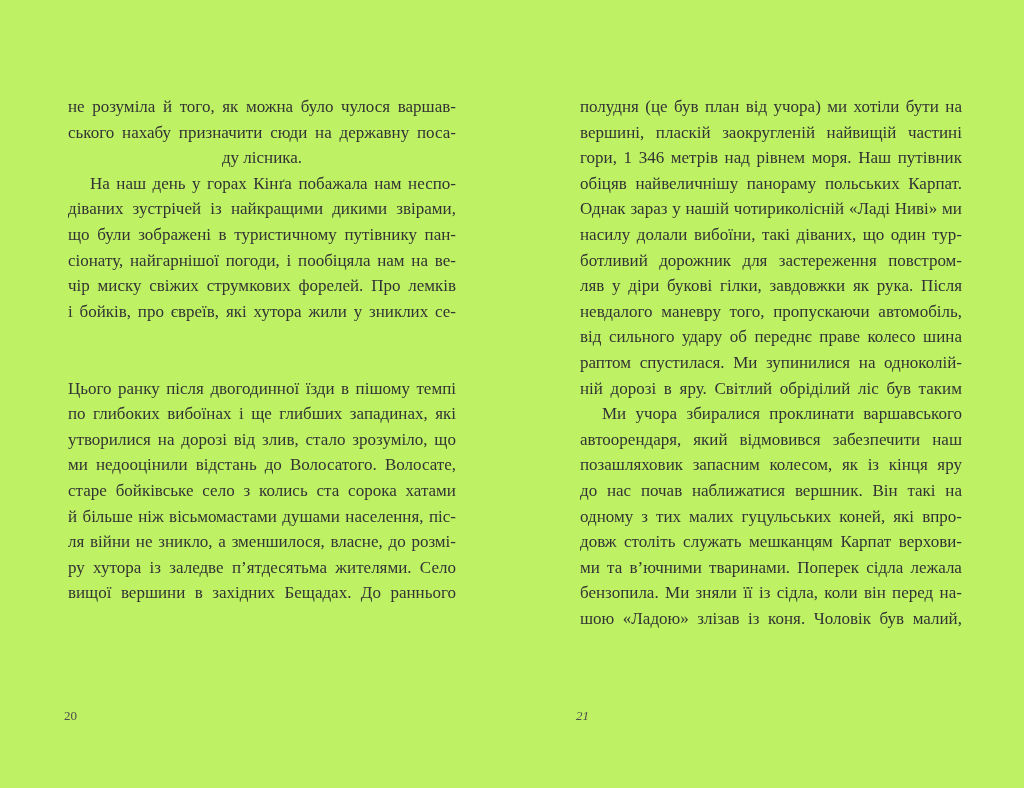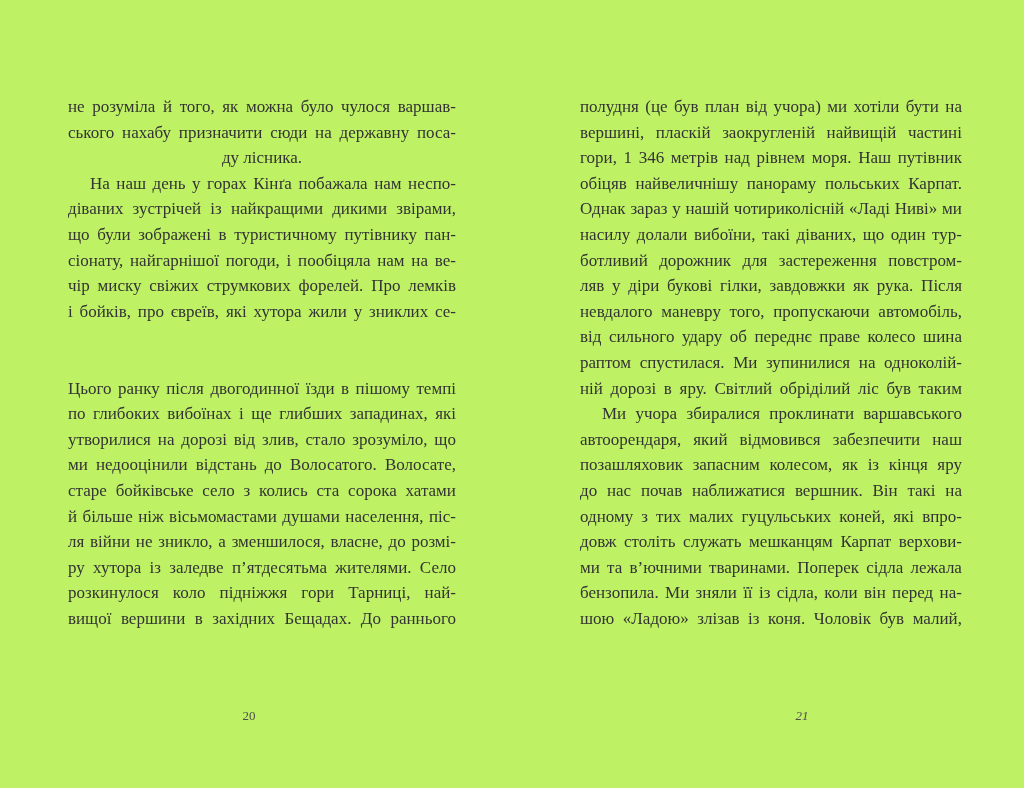--- a/index.html
+++ b/index.html
@@ -45,25 +45,24 @@
   
   .line.indent { padding-left: 22px; }
   .line.blank  { }
 
   .page-number {
     position: absolute;
     top: 708px;
     font-size: 13px;
     line-height: 16px;
     color: #4d4d4d;
-    text-align: center;
     font-family: "Liberation Serif", "DejaVu Serif", serif;
   }
   #left-num  { left: 64px;  width: 370px; }
-  #right-num { left: 611px; width: 382px; font-style: italic; }
+  #right-num { left: 576px; width: 382px; font-style: italic; }
 </style>
 </head>
 <body>
 
 <div class="book-spread">
 
   <section>
     <div id="left-col" class="text-column">
         <div class="line just">
           <span>не</span>
@@ -218,28 +217,20 @@
         <div class="line just">
           <span>ру</span>
           <span>хутора</span>
           <span>із</span>
           <span>заледве</span>
           <span>п’ятдесятьма</span>
           <span>жителями.</span>
           <span>Село</span>
         </div>
         <div class="line just">
-          <span>розкинулося</span>
-          <span>коло</span>
-          <span>підніжжя</span>
-          <span>гори</span>
-          <span>Тарниці,</span>
-          <span>най-</span>
-        </div>
-        <div class="line just">
           <span>вищої</span>
           <span>вершини</span>
           <span>в</span>
           <span>західних</span>
           <span>Бещадах.</span>
           <span>До</span>
           <span>раннього</span>
         </div>
       </div>
     <div id="left-num" class="page-number">20</div>

